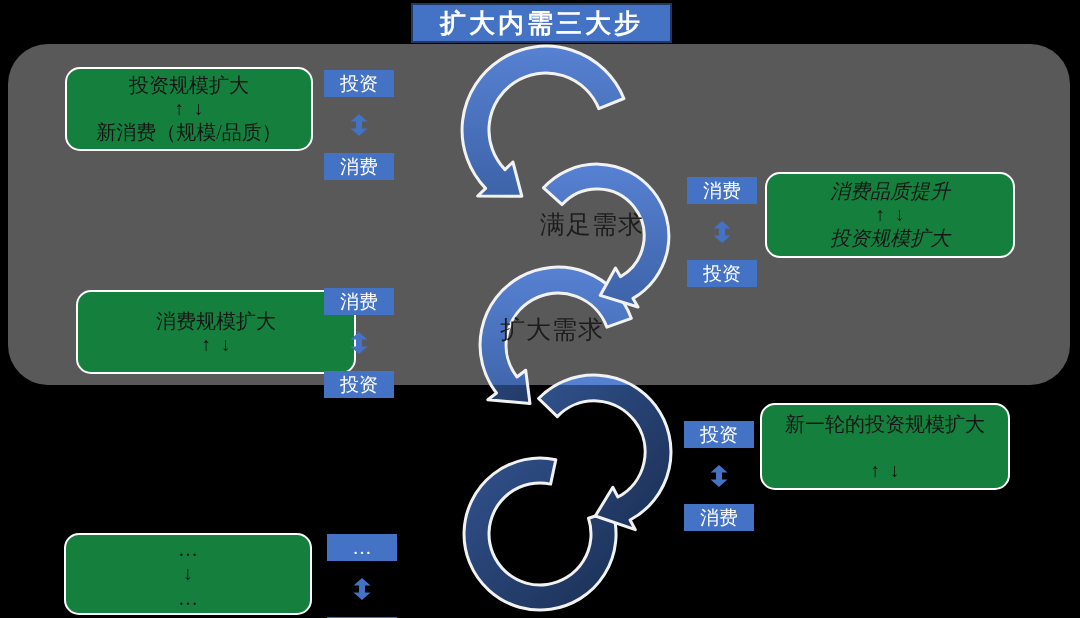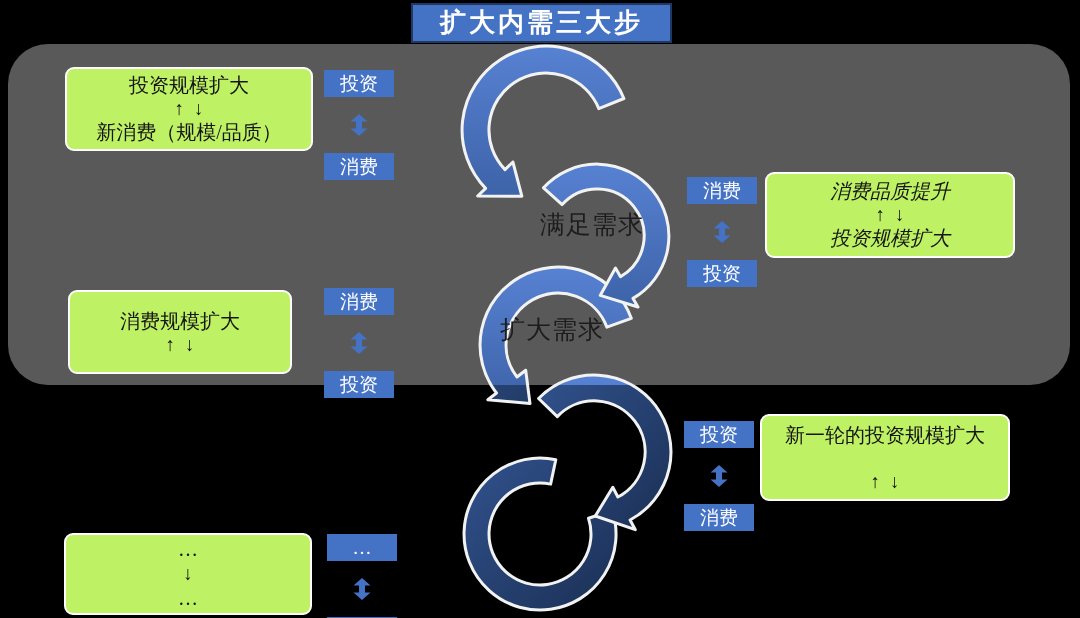--- a/index.html
+++ b/index.html
@@ -8,25 +8,25 @@
     font-family:"Liberation Serif","DejaVu Serif",serif;
   }
   .panel{
     position:absolute;left:8px;top:44px;width:1062px;height:341px;
     background:#595959;border-radius:40px;
   }
   .loops-svg{position:absolute;left:0;top:0;width:1080px;height:618px;}
   .title-box{
     position:absolute;left:411px;top:3px;width:261px;height:40px;
     background:#4472C4;border:2px solid #1F3864;box-sizing:border-box;
-    display:flex;align-items:flex-start;justify-content:center;
+    display:flex;align-items:center;justify-content:center;
     color:#fff;font-size:26px;font-weight:bold;letter-spacing:3px;
   }
   .card{
-    position:absolute;background:#bef264;border:2px solid #ffffff;border-radius:9px;
+    position:absolute;background:#15803d;border:2px solid #ffffff;border-radius:15px;
     box-sizing:border-box;display:flex;flex-direction:column;align-items:center;
     justify-content:center;gap:1px;color:#161616;
   }
   .card-line{font-size:20px;line-height:1.25;white-space:nowrap;}
   .card-mid{font-size:19px;line-height:1.1;letter-spacing:10px;transform:translateX(5px);color:#111;}
   .card-sparse{justify-content:space-evenly;gap:0;}
   .tag-group{
     position:absolute;display:flex;flex-direction:column;align-items:center;gap:17px;
   }
   .tag{
@@ -86,32 +86,32 @@
 
   <div class="loop-label" style="left:592px;top:224px;">满足需求</div>
   <div class="loop-label" style="left:552px;top:329px;">扩大需求</div>
 
   <div class="card" style="left:65px;top:67px;width:248px;height:84px;">
     <div class="card-line">投资规模扩大</div>
     <div class="card-mid">↑↓</div>
     <div class="card-line">新消费（规模/品质）</div>
   </div>
 
-  <div class="card" style="left:68px;top:290px;width:224px;height:84px;">
+  <div class="card" style="left:76px;top:290px;width:280px;height:84px;">
     <div class="card-line">消费规模扩大</div>
     <div class="card-mid">↑↓</div>
   </div>
 
   <div class="card" style="left:765px;top:172px;width:250px;height:86px;font-style:italic;">
     <div class="card-line">消费品质提升</div>
     <div class="card-mid">↑↓</div>
     <div class="card-line">投资规模扩大</div>
   </div>
 
-  <div class="card" style="left:760px;top:414px;width:250px;height:87px;gap:24px;">
+  <div class="card" style="left:760px;top:403px;width:250px;height:87px;gap:24px;">
     <div class="card-line">新一轮的投资规模扩大</div>
     <div class="card-mid">↑↓</div>
   </div>
 
   <div class="card card-sparse" style="left:64px;top:533px;width:248px;height:82px;">
     <div class="card-line">…</div>
     <div class="card-mid">↓</div>
     <div class="card-line">…</div>
   </div>
 

